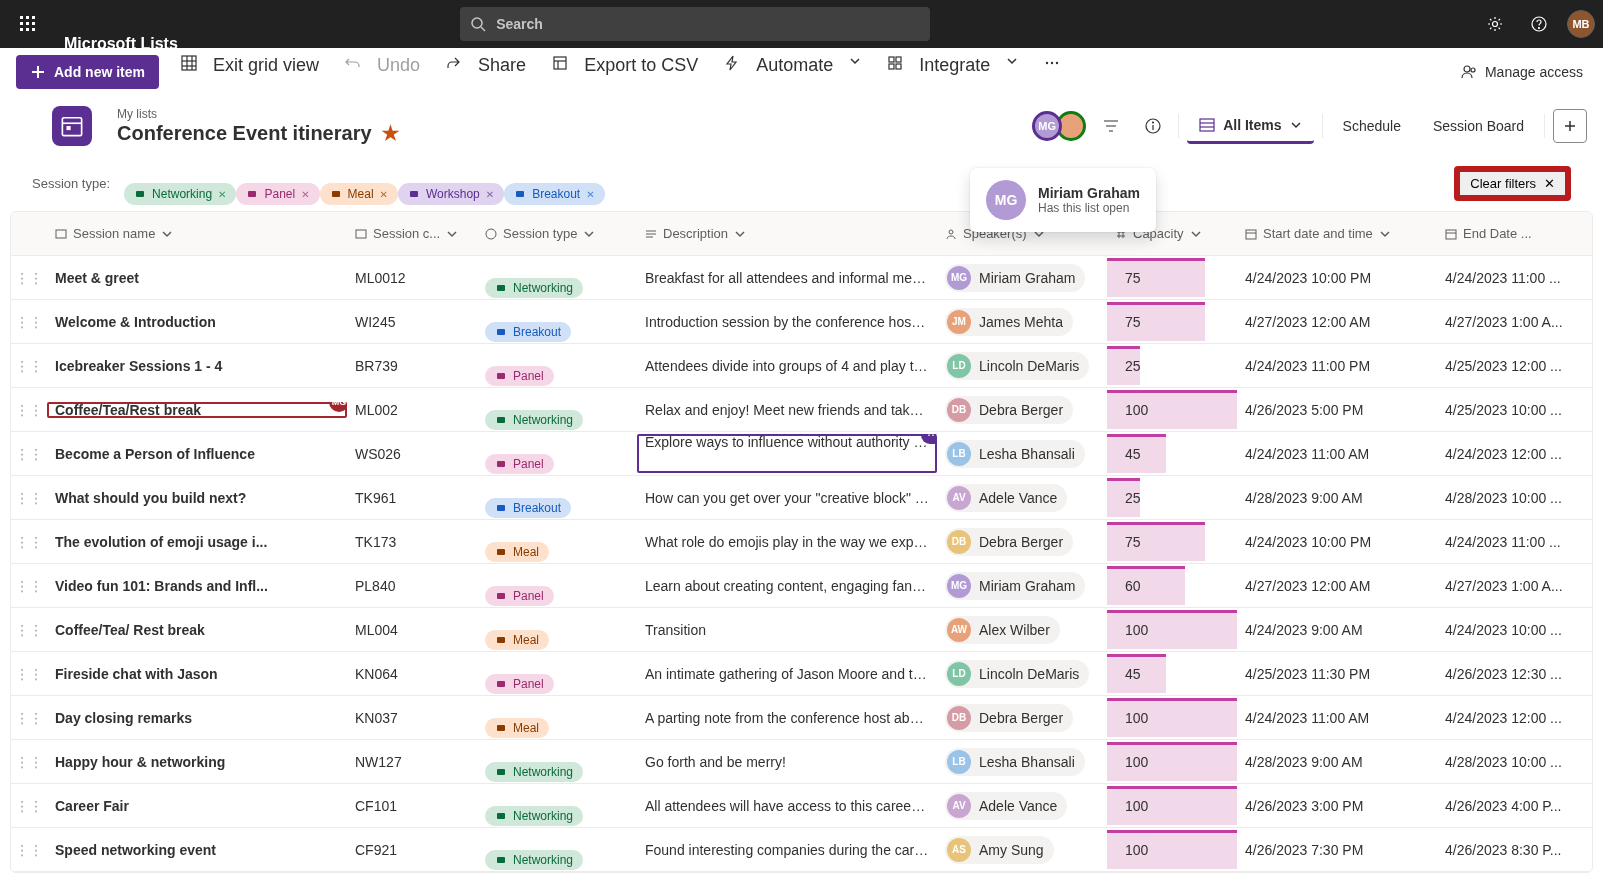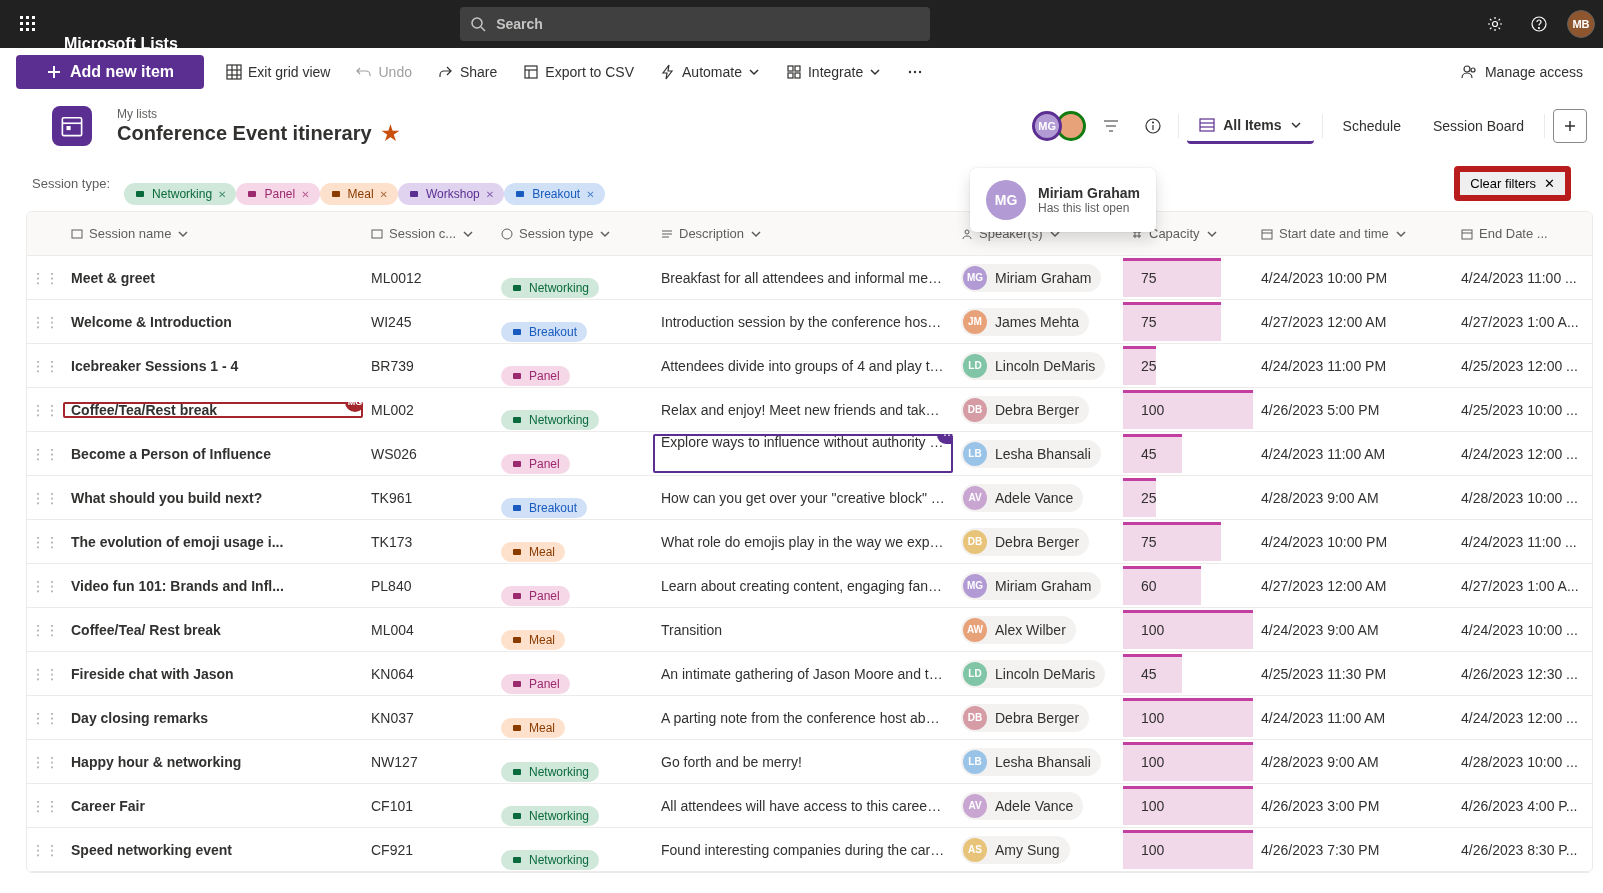--- a/index.html
+++ b/index.html
@@ -12,22 +12,22 @@
 .app-name { color: #fff; font-size: 16px; font-weight: 600; margin-top: 40px; }
 .search-box { flex: 0 0 470px; margin-left: auto; margin-right: auto; height: 34px; background: #404040; border-radius: 4px; display:flex; align-items:center; padding: 0 10px; gap:10px; }
 .search-box input { background: transparent; border: none; outline: none; color: #fff; font-size: 14px; flex:1;font-weight:bold; }
 .search-box input::placeholder { color: #c8c6c4; }
 .top-right { margin-left:auto; display:flex; align-items:center; gap:12px; }
 .top-icon { width: 32px; height:32px; display:flex; align-items:center; justify-content:center; cursor:pointer; }
 .avatar-circle { width:28px; height:28px; border-radius:50%; background:#8e562e; color:#fff; font-size:11px; font-weight:600; display:flex; align-items:center; justify-content:center; border:1px solid #605e5c; }
 
 
 .cmd-bar { height: 48px; display:flex; align-items:center; padding: 0 16px; gap: 18px; border-bottom: none; background:#fff; }
-.btn-primary { background:#5b2e91; color:#fff; border:none; height:34px; padding:0 30px; border-radius:4px; display:flex; align-items:center; gap:8px; font-size:16px; font-weight:600; cursor:pointer; }
-.cmd-btn { display:flex; align-items:center; gap:6px; color:#323130; font-size:14px; cursor:pointer; background:none; border:none; height:34px; padding:0 4px; }
+.btn-primary { background:#5b2e91; color:#fff; border:none; height:34px; padding:0 14px; border-radius:4px; display:flex; align-items:center; gap:8px; font-size:14px; font-weight:600; cursor:pointer; }
+.cmd-btn { display:flex; gap:16px; color:#323130; font-size:18px; cursor:pointer; background:none; border:none; height:34px; padding:0 4px; }
 .cmd-btn.disabled { color:#a19f9d; cursor:default; }
 .cmd-spacer { flex:1; }
 .manage-access { display:flex; align-items:center; gap:8px; font-size:14px; cursor:pointer; }
 
 
 .title-row { height:60px; display:flex; align-items:center; padding:0 16px; gap:25px;margin-left:36px; }
 .list-icon-box { width:40px; height:40px; border-radius:8px; background:#5b2e91; display:flex; align-items:center; justify-content:center; }
 .list-icon-box svg { fill:#fff; }
 .title-col { display:flex; flex-direction:column; }
 .breadcrumb { font-size:12px; color:#605e5c; }
@@ -56,21 +56,21 @@
 .chip { display:inline-flex; align-items:center; gap:6px; padding:4px 10px; border-radius:12px; font-size:12px;margin-top:21px; }
 .chip .x { cursor:pointer; font-size:10px; opacity:.7; }
 .chip.networking { background:#cfe8d9; color:#0b6a3c; }
 .chip.panel { background:#f6d7e7; color:#9b2a6f; }
 .chip.meal { background:#fde1cc; color:#8a3b00; }
 .chip.workshop { background:#e0d3ef; color:#5b2e91; }
 .chip.breakout { background:#cfe0f7; color:#185abd; }
 .clear-filters { margin-left:auto; border:6px solid #b91c1c; border-radius:4px; padding:4px 10px; font-size:13px; display:flex; align-items:center; gap:8px; cursor:pointer; }
 
 
-.grid-wrap { padding:0 10px 0 26px; overflow:hidden; }
+.grid-wrap { padding:0 10px 0 10px; overflow:hidden; }
 .grid { border:1px solid #edebe9; border-radius:6px; overflow:hidden; }
 .grid-header, .grid-row { display:grid; grid-template-columns: 36px 300px 130px 160px 300px 170px 130px 200px 180px; align-items:center; }
 .grid-header { height:44px; background:#faf9f8; border-bottom:1px solid #edebe9; font-size:13px; color:#605e5c; }
 .gh-cell { display:flex; align-items:center; gap:6px; padding:0 8px; cursor:pointer; }
 .grid-row { height:44px; border-bottom:1px solid #edebe9; font-size:14px; }
 .cell { padding:0 8px; white-space:nowrap; overflow:hidden; text-overflow:ellipsis; }
 .cell.name { font-weight:600; }
 .row-handle { width:36px; display:flex; align-items:center; justify-content:center; color:#a19f9d; cursor:grab; }
 .type-chip { display:inline-flex; align-items:center; gap:6px; padding:3px 10px; border-radius:12px; font-size:12px; }
 .speaker { display:inline-flex; align-items:center; gap:8px; background:#f3f2f1; border-radius:14px; padding:2px 10px 2px 2px; }

